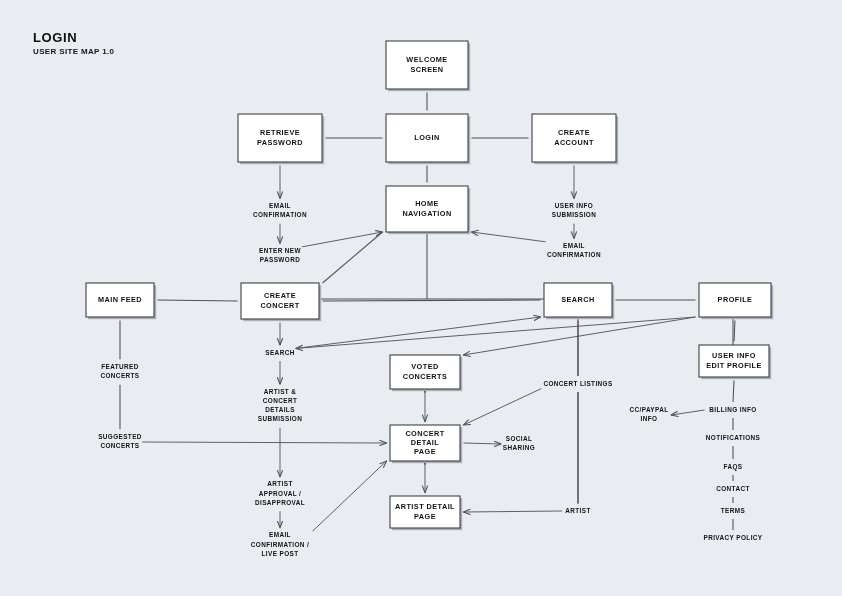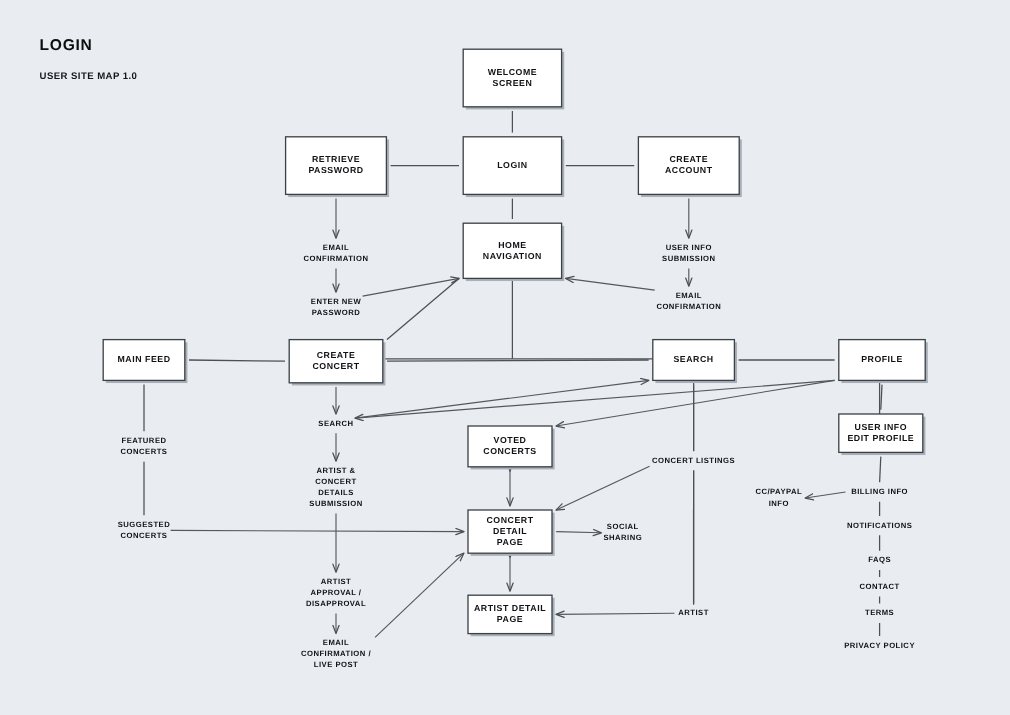--- a/index.html
+++ b/index.html
@@ -31,21 +31,21 @@
     letter-spacing: 0.6px;
     color: #0d0d0d;
     line-height: 1.1;
   }
   .title-sub {
     font-size: 8px;
     font-weight: bold;
     letter-spacing: 0.35px;
     color: #15161a;
     line-height: 1.2;
-    margin-top: 14px;
+    margin-top: 2px;
   }
   svg text {
     font-family: "Liberation Sans", sans-serif;
     font-weight: bold;
     fill: #101114;
   }
   .node-box {
     fill: #ffffff;
     stroke: #3c4148;
     stroke-width: 1.1;

